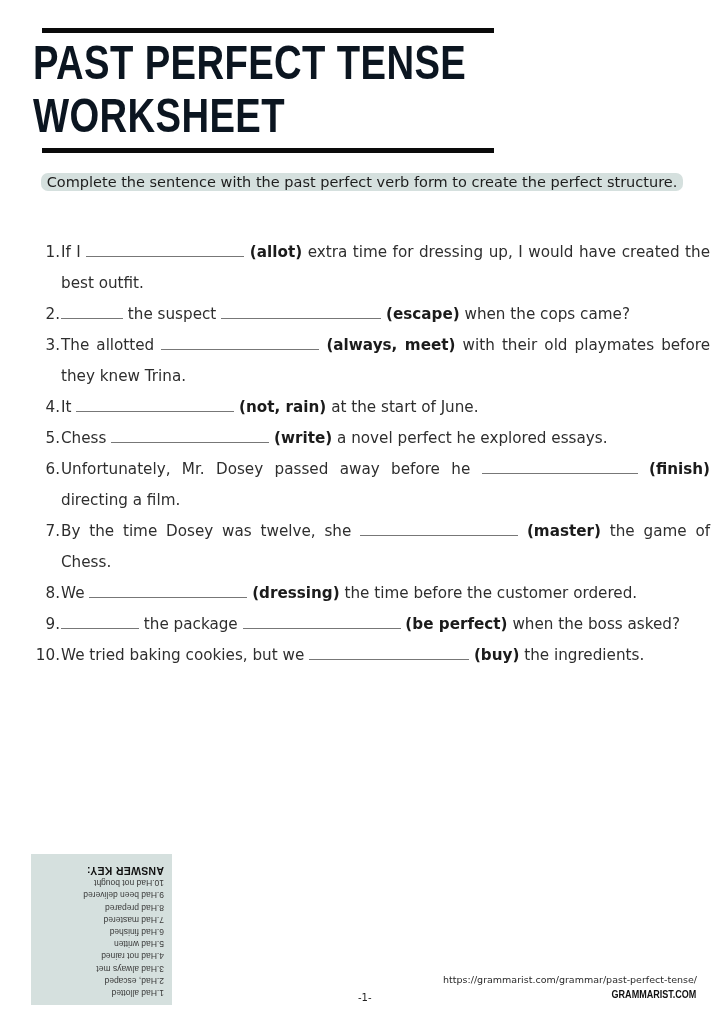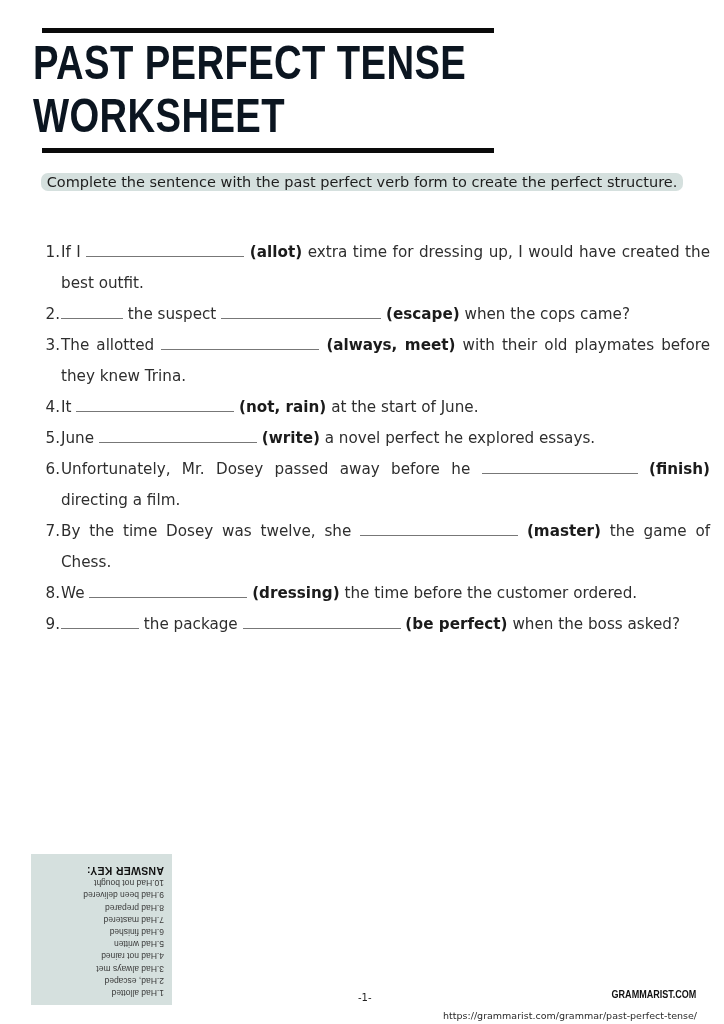--- a/index.html
+++ b/index.html
@@ -27,21 +27,21 @@
   .hint { font-weight: 700; color: #1b1b1b; margin-top: 9px; }
   .key { position: absolute; left: 31px; top: 854px; width: 141px; height: 151px;
          background: #d5e0de; }
   .key-inner { position: absolute; left: 0; top: 0; width: 141px; height: 151px;
                transform: rotate(180deg); }
   .key-list { position: absolute; left: 8px; top: 6px; font-family: "Liberation Sans", sans-serif;
               font-size: 8.5px; line-height: 12.2px; color: #3a3a3a; }
   .key-title { position: absolute; left: 8px; top: 128px; font-family: "Liberation Sans", sans-serif;
                font-weight: 700; font-size: 10.5px; color: #111; letter-spacing: 0.3px; }
   .page-num { position: absolute; left: 358px; top: 992px; font-size: 10px; color: #222; }
-  .url { position: absolute; right: 27px; top: 974px; font-size: 9.5px; color: #2a2a2a; margin-top: 36px; }
+  .url { position: absolute; right: 27px; top: 974px; font-size: 9.5px; color: #2a2a2a; }
   .brand { position: absolute; right: 28px; top: 988px; font-family: "Liberation Sans", sans-serif;
            font-weight: 700; font-size: 11px; color: #111;
            transform: scaleX(0.82); transform-origin: right top; }
 </style>
 </head>
 <body>
 
 <div class="rule top"></div>
 <h1 class="title">
   <div>PAST PERFECT TENSE</div>
@@ -83,21 +83,21 @@
   <div class="q nojust">
     <span class="num">4.</span>
     <span>It</span>
     <span class="blank" style="width:158px"></span>
     <span class="hint">(not, rain)</span>
     <span>at the start of June.</span>
   </div>
 
   <div class="q nojust">
     <span class="num">5.</span>
-    <span>June</span>
+    <span>Chess</span>
     <span class="blank" style="width:158px"></span>
     <span class="hint">(write)</span>
     <span>a novel perfect he explored essays.</span>
   </div>
 
   <div class="q">
     <span class="num">6.</span>
     <span>Unfortunately, Mr. Dosey passed away before he</span>
     <span class="blank" style="width:156px"></span>
     <span class="hint">(finish)</span>
@@ -122,20 +122,27 @@
 
   <div class="q">
     <span class="num">9.</span>
     <span class="blank" style="width:78px"></span>
     <span>the package</span>
     <span class="blank" style="width:158px"></span>
     <span class="hint">(be perfect)</span>
     <span>when the boss asked?</span>
   </div>
 
+  <div class="q nojust">
+    <span class="num">10.</span>
+    <span>We tried baking cookies, but we</span>
+    <span class="blank" style="width:160px"></span>
+    <span class="hint">(buy)</span>
+    <span>the ingredients.</span>
+  </div>
 </div>
 
 <div class="key">
   <div class="key-inner">
     <div class="key-list" style="top: 6px;">
         <div>1.Had allotted</div>
         <div>2.Had, escaped</div>
         <div>3.Had always met</div>
         <div>4.Had not rained</div>
         <div>5.Had written</div>

